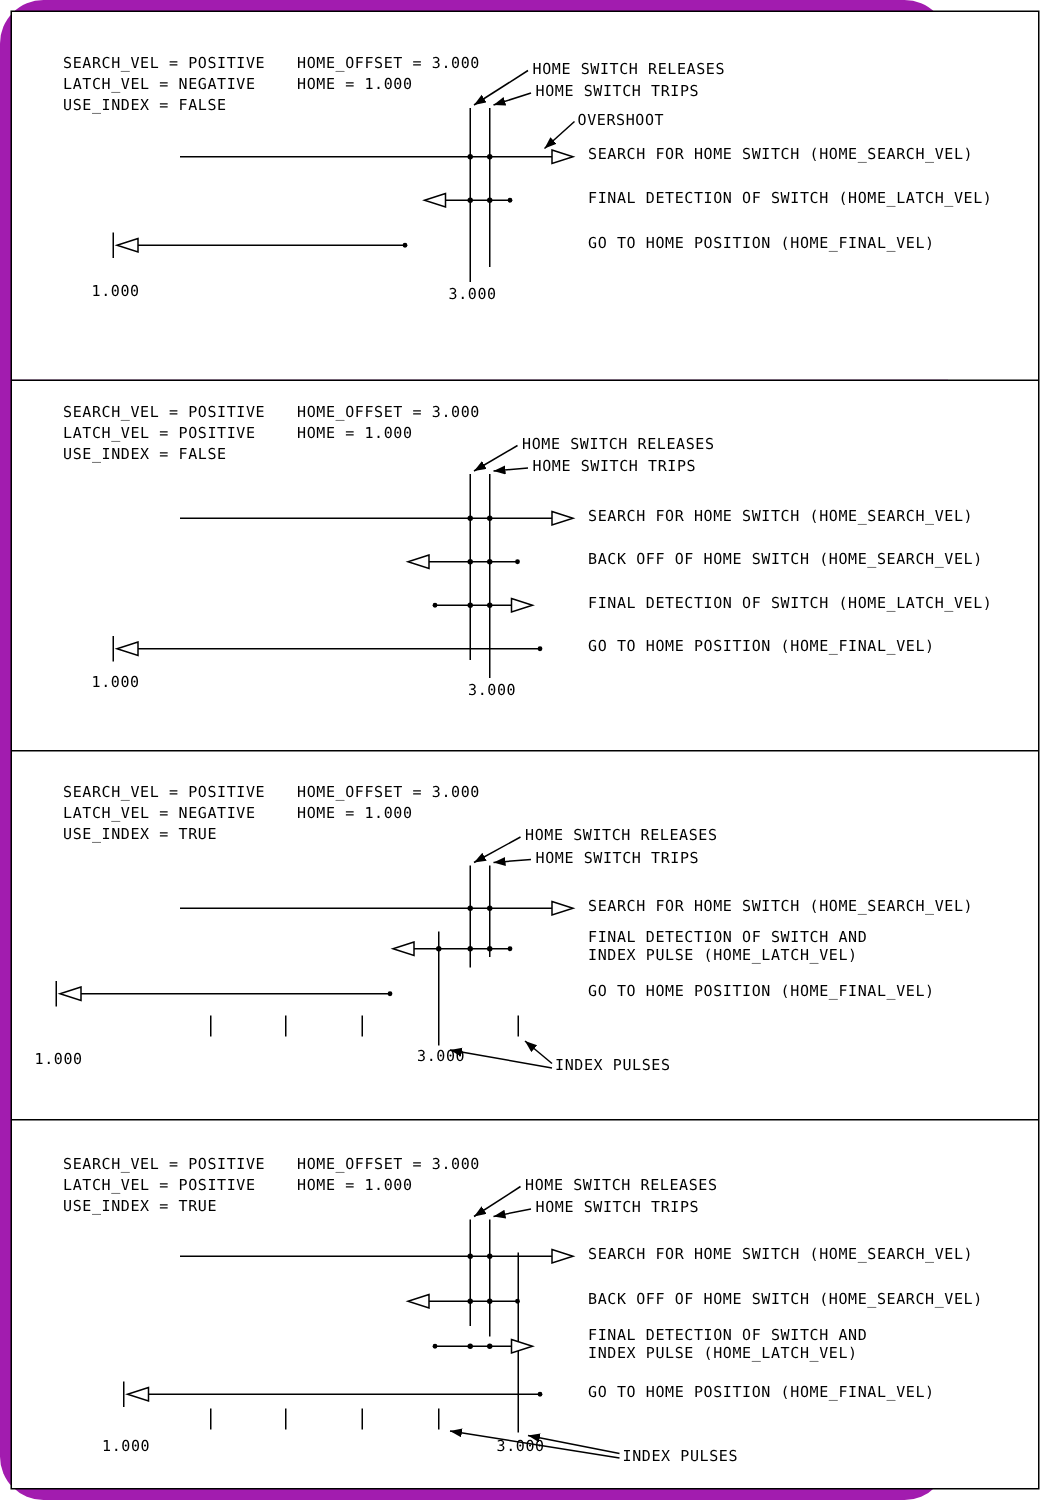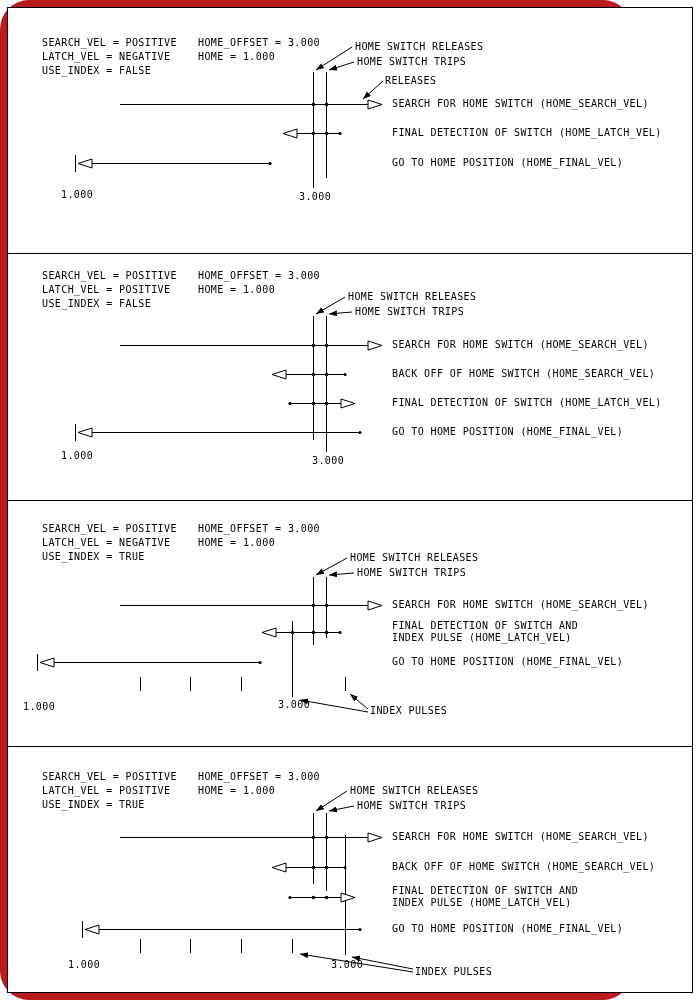--- a/index.html
+++ b/index.html
@@ -1,16 +1,16 @@
 <!DOCTYPE html>
 <html><head>
 <meta charset="utf-8">
 <style>
   html,body{margin:0;padding:0;background:#ffffff;}
-  .stage{position:relative;width:632px;height:1000px;background:#b91c1c;
+  .stage{position:relative;width:632px;height:1000px;background:#a21caf;
          font-family:"DejaVu Sans Mono",monospace;border-radius:29px;}
   .frame{position:absolute;left:7px;top:7px;width:684px;height:984px;
          border:1px solid #000;display:flex;flex-direction:column;box-sizing:content-box;}
   .panel{position:relative;flex:1 1 0;overflow:hidden;background:#fff;}
   .panel + .panel{border-top:1px solid #000;}
   .panel svg{position:absolute;left:0;top:0;}
   svg line{stroke:#000;stroke-width:1;fill:none;}
   .head{fill:#fff;stroke:#000;stroke-width:1;}
   .dot{fill:#000;stroke:none;}
   .t{position:absolute;font-size:10px;line-height:12px;letter-spacing:0.4px;
@@ -62,21 +62,21 @@
           <line x1="67.5" y1="147" x2="67.5" y2="164"></line>
         </g>
       </svg>
       <div class="t" style="left:34px;top:29px">SEARCH_VEL = POSITIVE</div>
       <div class="t" style="left:34px;top:43px">LATCH_VEL = NEGATIVE</div>
       <div class="t" style="left:34px;top:57px">USE_INDEX = FALSE</div>
       <div class="t" style="left:190px;top:29px">HOME_OFFSET = 3.000</div>
       <div class="t" style="left:190px;top:43px">HOME = 1.000</div>
       <div class="t" style="left:347px;top:33px">HOME SWITCH RELEASES</div>
       <div class="t" style="left:349px;top:48px">HOME SWITCH TRIPS</div>
-      <div class="t" style="left:377px;top:67px">RELEASES</div>
+      <div class="t" style="left:377px;top:67px">OVERSHOOT</div>
       <div class="t" style="left:384px;top:90px">SEARCH FOR HOME SWITCH (HOME_SEARCH_VEL)</div>
       <div class="t" style="left:384px;top:119px">FINAL DETECTION OF SWITCH (HOME_LATCH_VEL)</div>
       <div class="t" style="left:384px;top:149px">GO TO HOME POSITION (HOME_FINAL_VEL)</div>
       <div class="t" style="left:53px;top:181px">1.000</div>
       <div class="t" style="left:291px;top:183px">3.000</div>
     </div>
 
     <div class="panel">
       <svg width="684" height="245" viewBox="0 0 684 245">
         <g>

